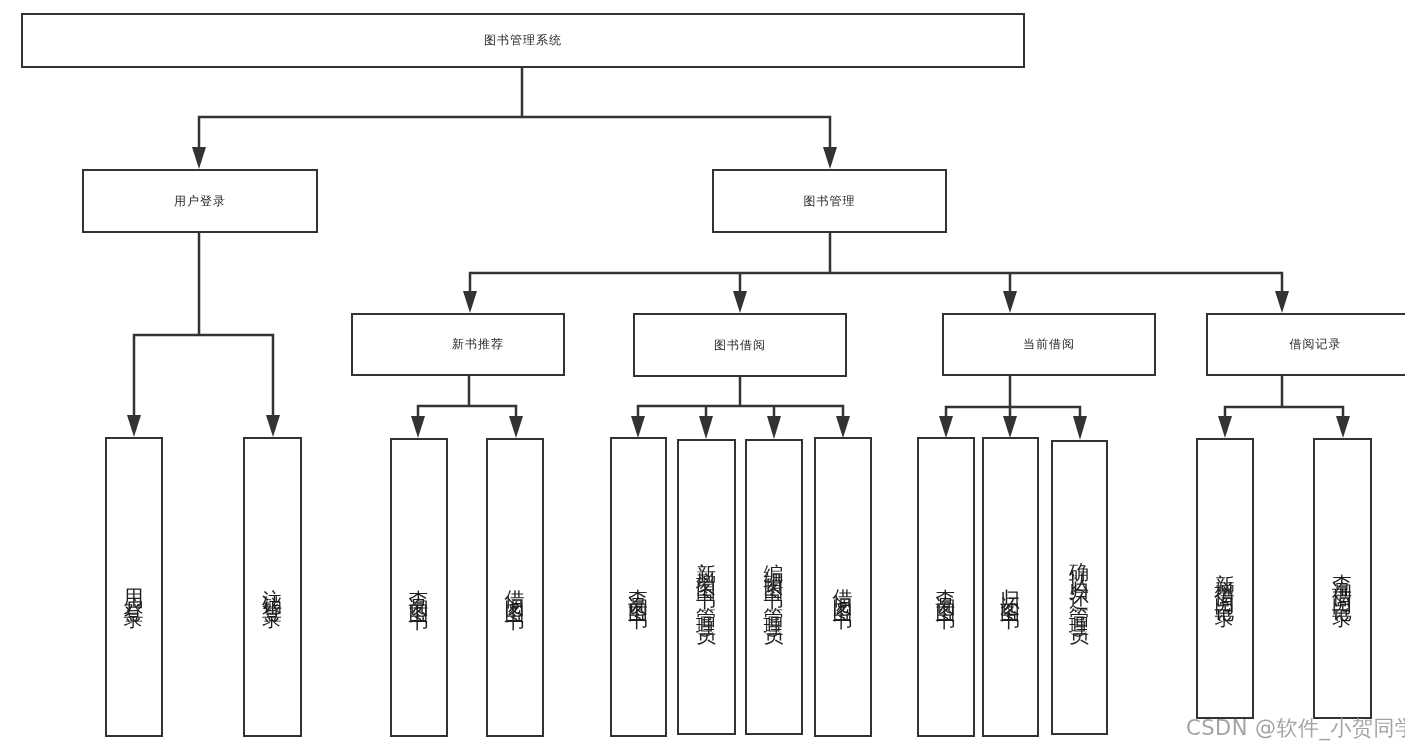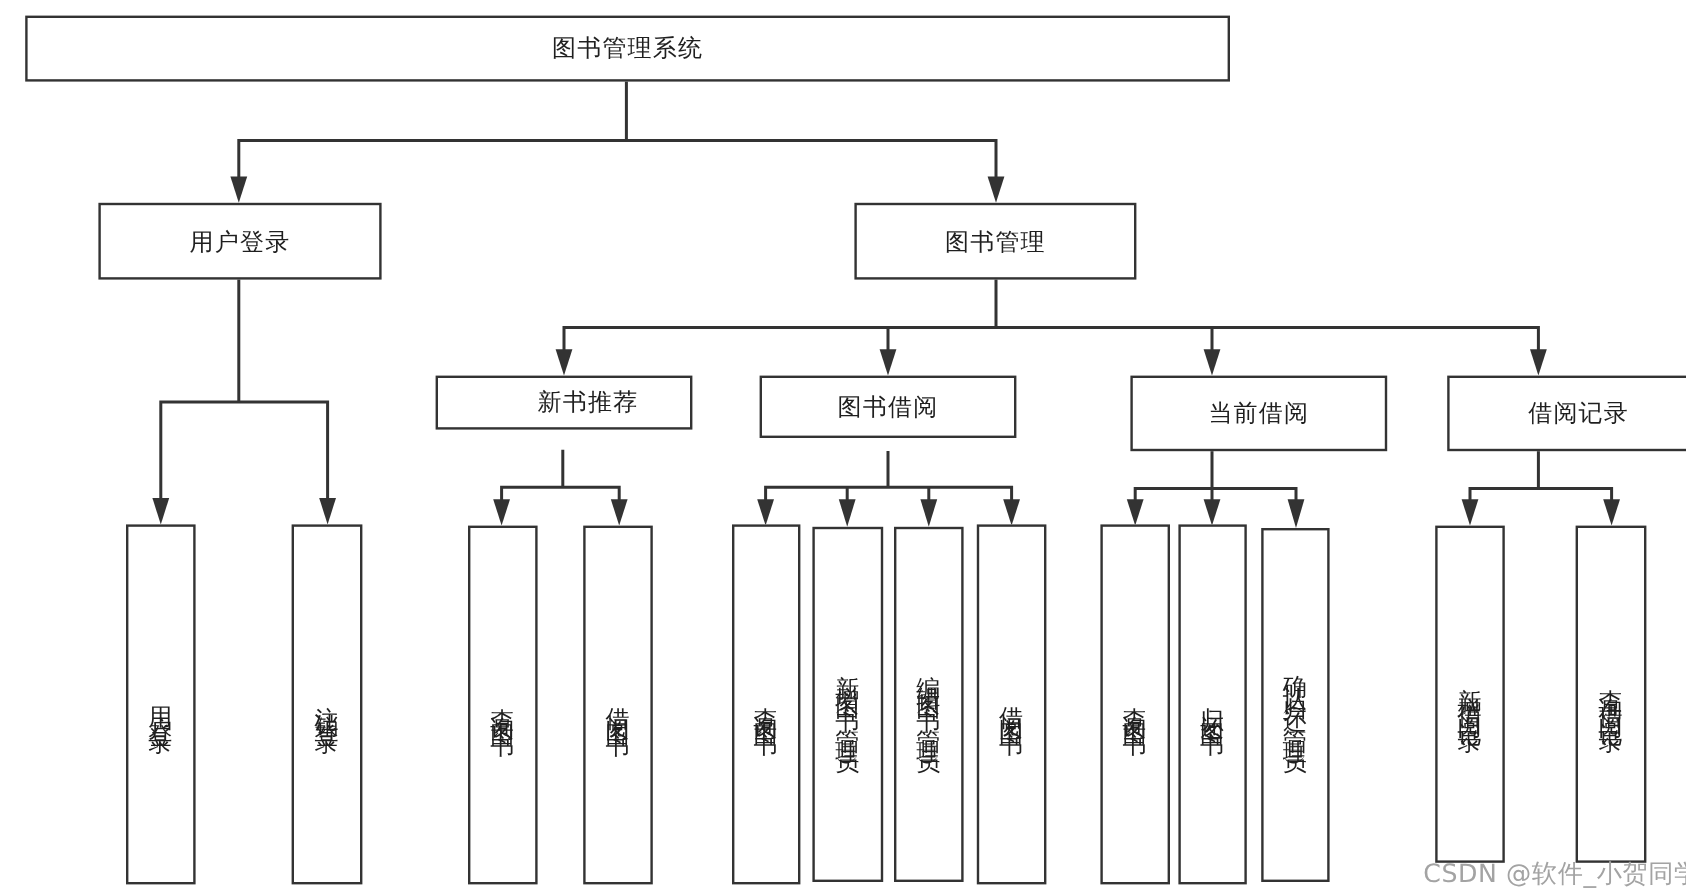--- a/index.html
+++ b/index.html
@@ -26,21 +26,21 @@
     box-sizing: border-box;
     border: 2.5px solid #333333;
     background: #ffffff;
     display: flex;
     align-items: center;
     justify-content: center;
     color: #1f1f1f;
     z-index: 2;
   }
   .node.h span {
-    font-size: 20px;
+    font-size: 12px;
     letter-spacing: 1px;
     white-space: nowrap;
   }
   .node.v span {
     writing-mode: vertical-rl;
     text-orientation: upright;
     font-size: 20px;
     letter-spacing: 7px;
     line-height: 1;
   }
@@ -107,24 +107,24 @@
     <span>图书管理系统</span>
   </div>
 
   <div class="node h" style="left:82px; top:169px; width:236px; height:64px;">
     <span>用户登录</span>
   </div>
   <div class="node h" style="left:712px; top:169px; width:235px; height:64px;text-align:center;">
     <span>图书管理</span>
   </div>
 
-  <div class="node h" style="left:363px; top:313px; width:214px; height:45px;padding-left:40px;">
+  <div class="node h" style="left:351px; top:313px; width:214px; height:63px;padding-left:40px;">
     <span>新书推荐</span>
   </div>
-  <div class="node h" style="left:633px; top:313px; width:214px; height:52px;">
+  <div class="node h" style="left:633px; top:313px; width:214px; height:64px;">
     <span>图书借阅</span>
   </div>
   <div class="node h" style="left:942px; top:313px; width:214px; height:63px;">
     <span>当前借阅</span>
   </div>
   <div class="node h" style="left:1206px; top:313px; width:219px; height:63px;">
     <span>借阅记录</span>
   </div>
 
   <div class="node v" style="left:105px; top:437px; width:58px; height:300px;">

